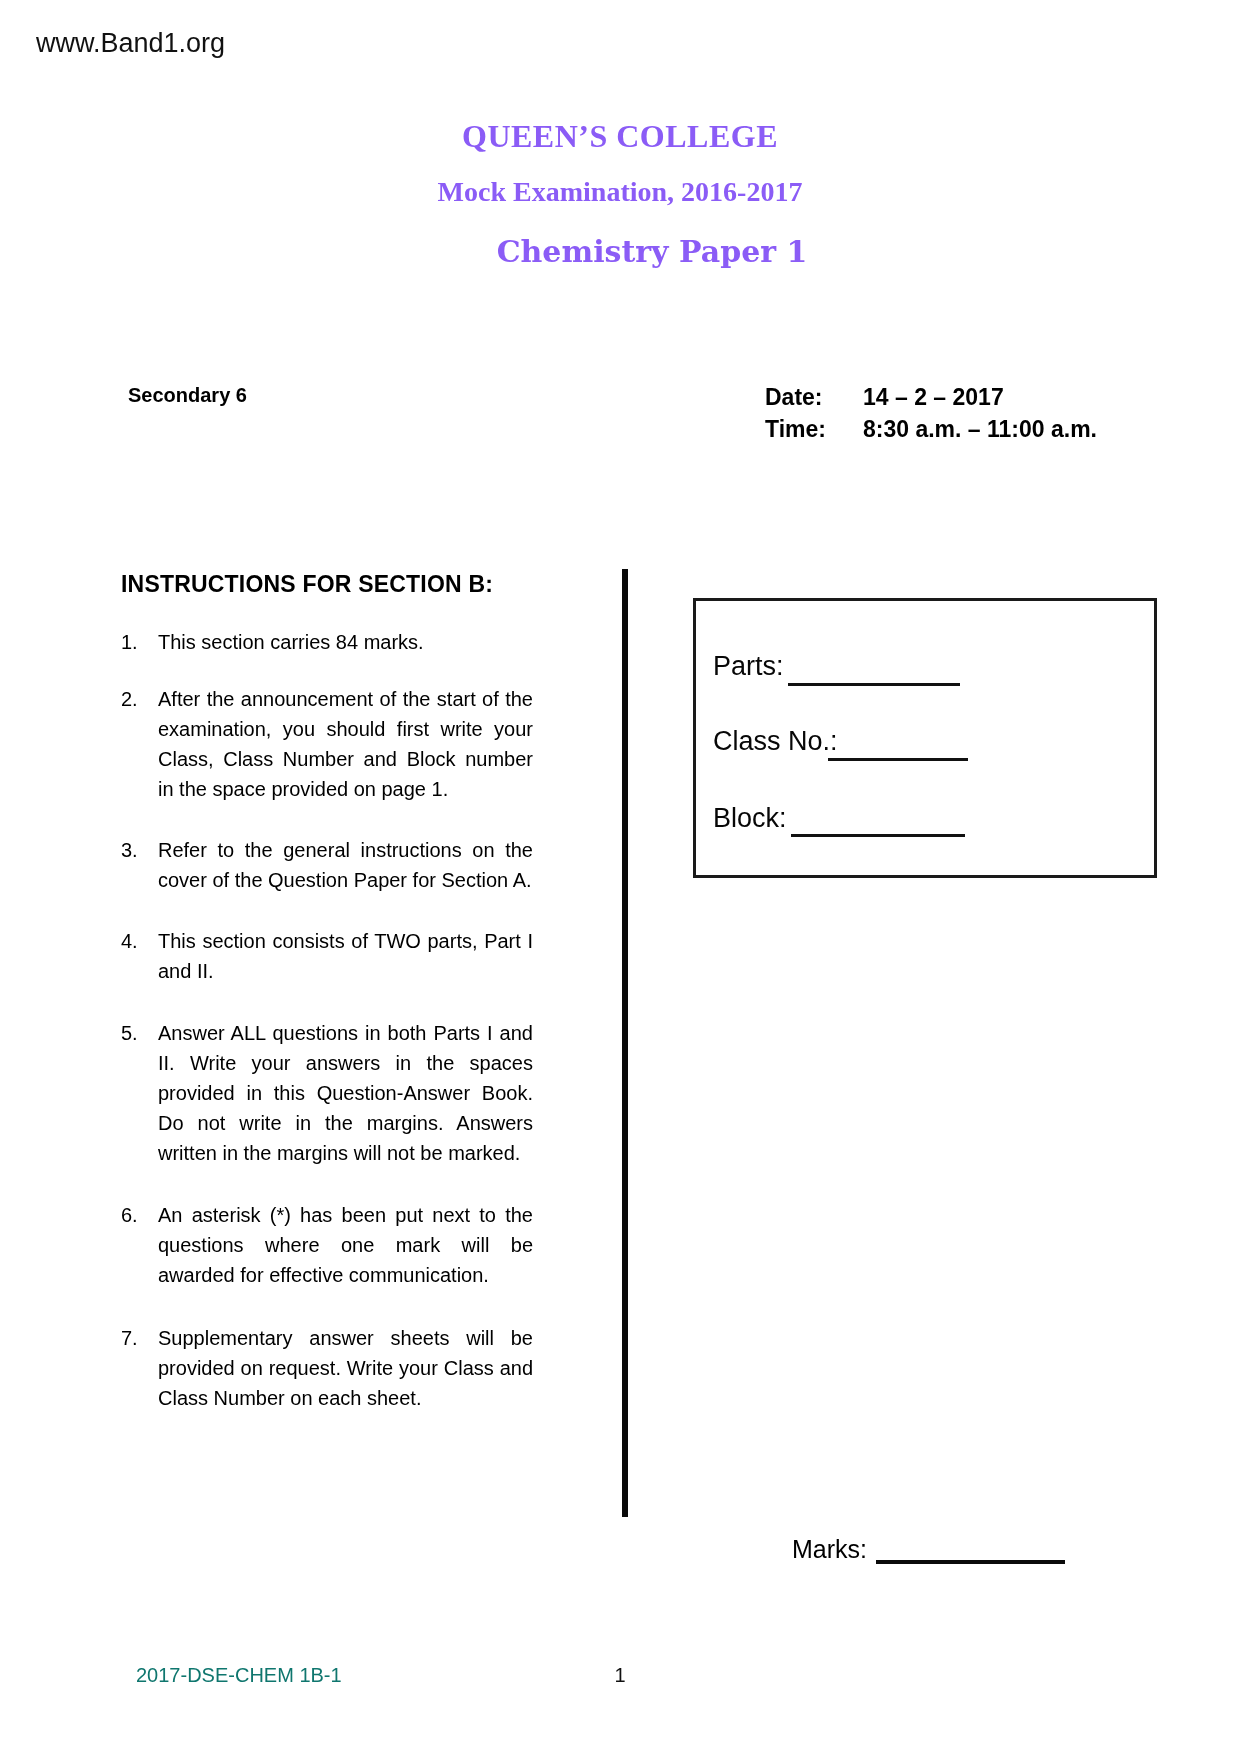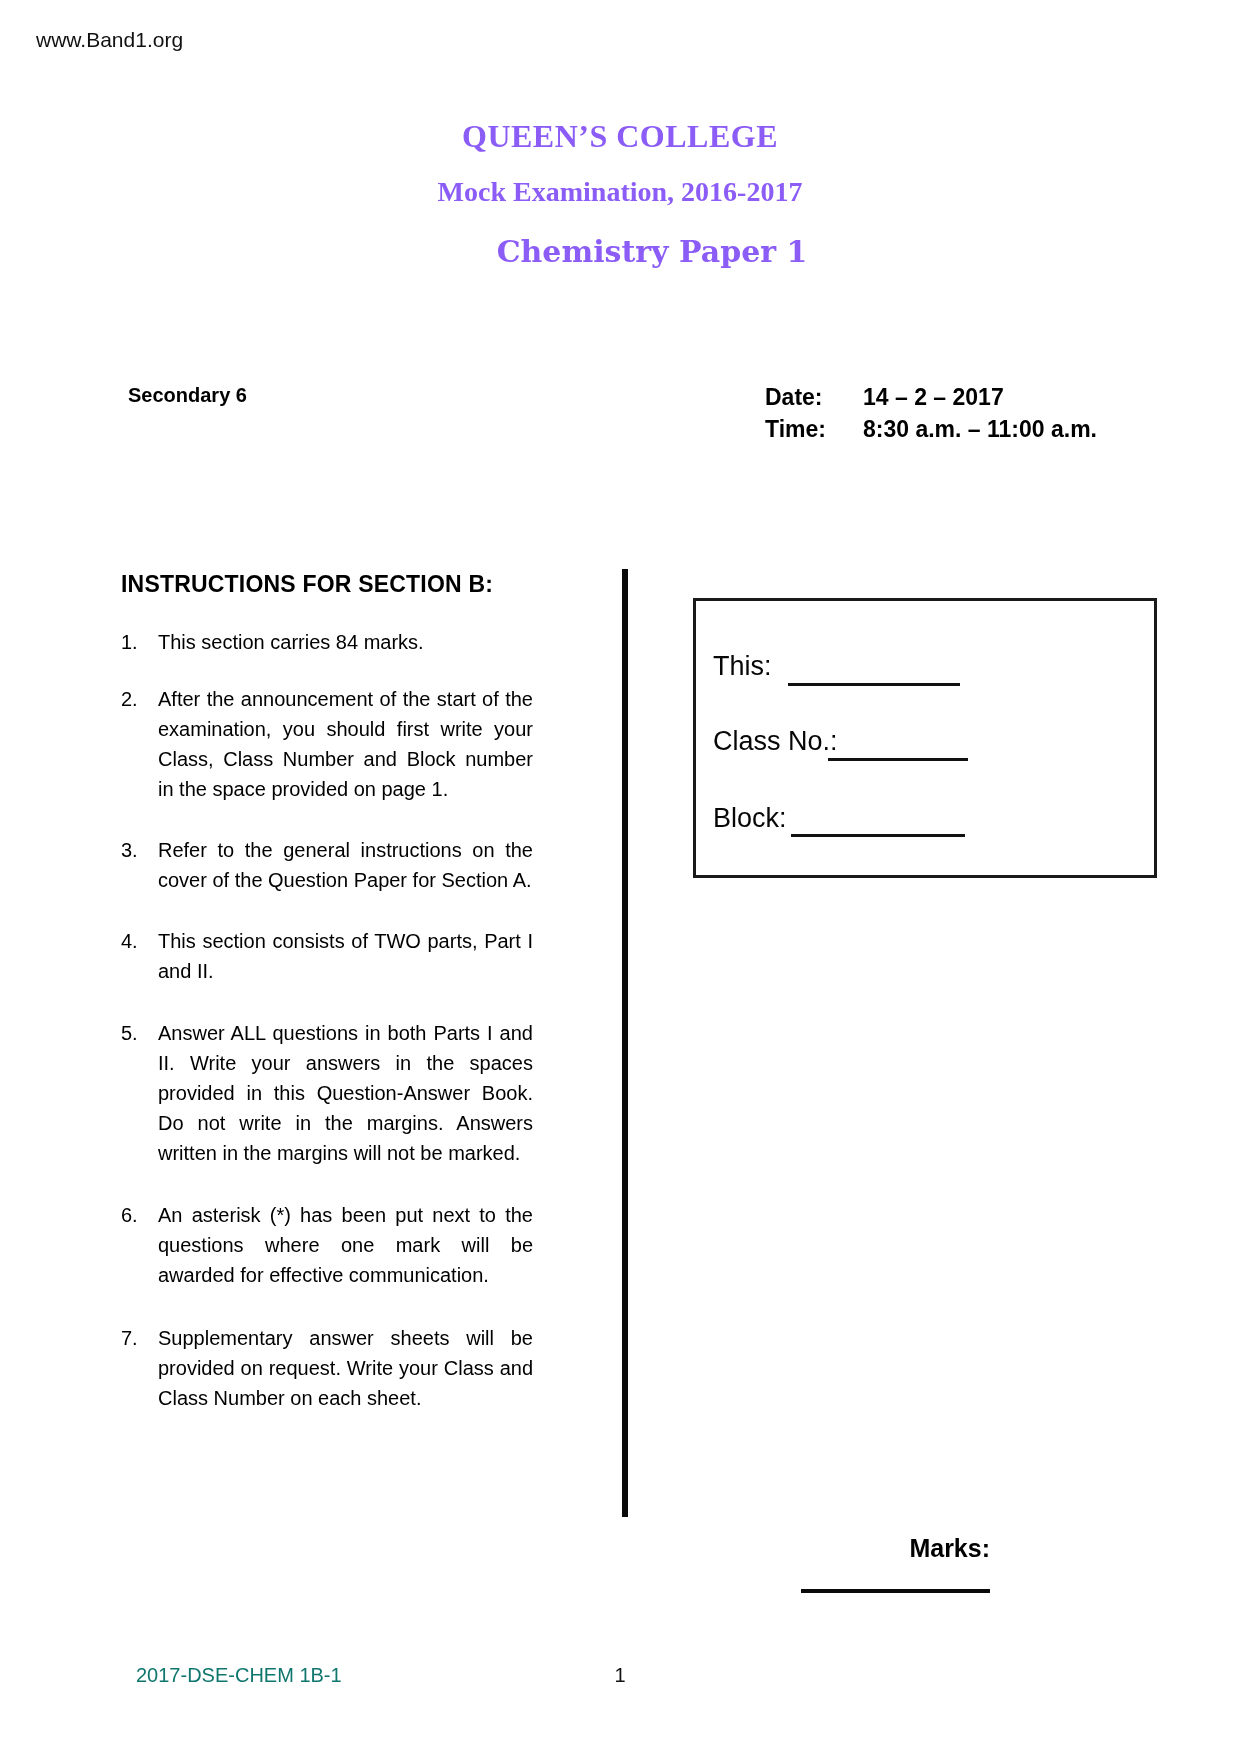--- a/index.html
+++ b/index.html
@@ -8,21 +8,21 @@
     width:1240px;height:1754px;
     margin:0 auto;
     background:#ffffff;
     color:#000;
     font-family:"Liberation Sans", sans-serif;
     overflow:hidden;
   }
   .abs{position:absolute;}
   .watermark{
     left:36px;top:28px;
-    font-size:21px;color:#111;
+    font-size:27px;color:#111;
   }
   .title-line{
     left:0;width:1240px;text-align:center;
     font-family:"Liberation Serif", serif;
     font-weight:bold;color:#8b5cf6;
   }
   .t1{top:118px;font-size:32px;letter-spacing:.5px;}
   .t2{top:176px;font-size:28px;}
   .t3{top:234px;font-size:32px;font-family:"DejaVu Serif","Liberation Serif",serif;font-size:30px;padding-left:32px;}
   .t4{top:290px;font-family:"DejaVu Serif","Liberation Serif",serif;font-size:30px;}
@@ -70,22 +70,22 @@
   .id-row.r1{top:50px;}
   .id-row.r2{top:125px;}
   .id-row.r3{top:202px;}
   .id-line{position:absolute;height:0;border-bottom:3px solid #111;}
   .l1{left:92px;top:82px;width:172px;}
   .l2{left:132px;top:157px;width:140px;}
   .l3{left:95px;top:233px;width:174px;}
 
   .marks-row{
     left:792px;top:1534px;
-    font-size:25px;font-weight:bold;
-    display:flex;align-items:flex-end;flex-direction:column;
+    font-size:25px;font-weight:normal;
+    display:flex;align-items:flex-end;
   }
   .marks-line{
     display:inline-block;width:189px;height:26px;
     border-bottom:4px solid #0a0a0a;margin-left:9px;
   }
 
   .footer-code{left:136px;top:1664px;font-size:20px;color:#0f766e;}
   .footer-page{left:0;width:1240px;top:1664px;text-align:center;font-size:20px;color:#111;}
 </style>
 </head>
@@ -132,21 +132,21 @@
     <span class="body">An asterisk (*) has been put next to the questions where one mark will be awarded for effective communication.</span>
   </div>
   <div class="abs instr-item i7">
     <span class="num">7.</span>
     <span class="body">Supplementary answer sheets will be provided on request. Write your Class and Class Number on each sheet.</span>
   </div>
 
   <div class="abs divider"></div>
 
   <div class="abs id-box">
-    <div class="id-row r1">This:</div>
+    <div class="id-row r1">Parts:</div>
     <div class="id-line l1"></div>
     <div class="id-row r2">Class No.:</div>
     <div class="id-line l2"></div>
     <div class="id-row r3">Block:</div>
     <div class="id-line l3"></div>
   </div>
 
   <div class="abs marks-row">
     <span>Marks:</span>
     <span class="marks-line"></span>

